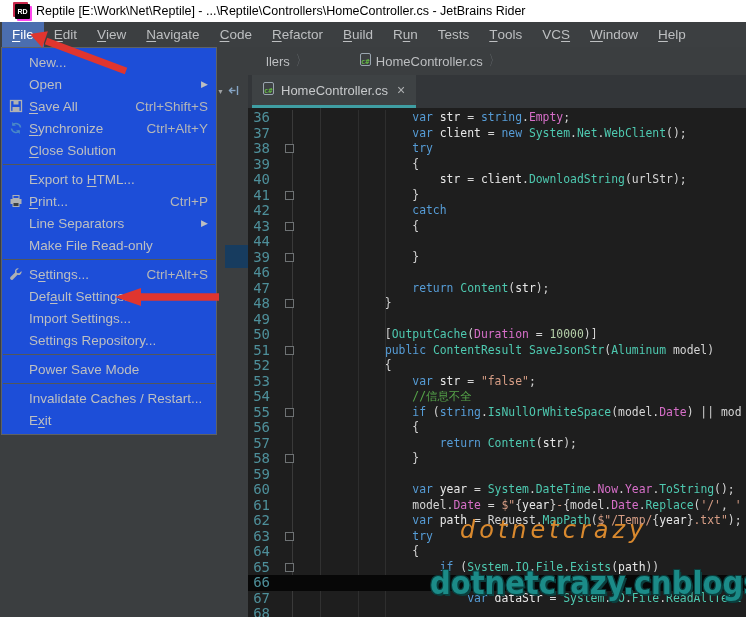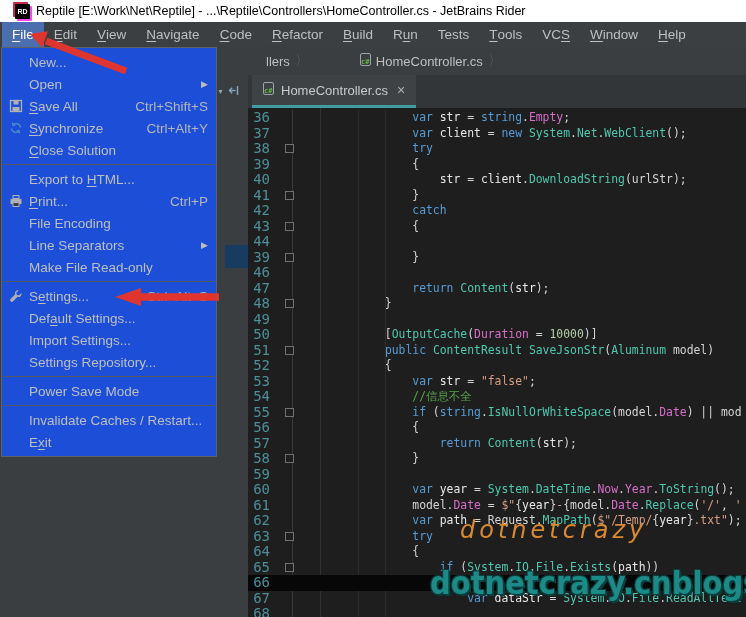--- a/index.html
+++ b/index.html
@@ -242,25 +242,20 @@
           <rect x="1.5" y="5" width="11" height="5" fill="#AFB1B3"></rect>
           <rect x="4" y="8.5" width="6" height="4" fill="#3D4042" stroke="#AFB1B3"></rect>
         </svg>
       </span>
       <span class="mi-label"><u>P</u>rint...</span>
       <span class="mi-spacer"></span>
       <span class="mi-shortcut">Ctrl+P</span>
     </div>
     <div class="menu-row">
       <span class="mi-icon"></span>
-      <span class="mi-label">File Encoding</span>
-      <span class="mi-spacer"></span>
-    </div>
-    <div class="menu-row">
-      <span class="mi-icon"></span>
       <span class="mi-label">Line Separators</span>
       <span class="mi-spacer"></span>
       <span class="mi-sub">▶</span>
     </div>
     <div class="menu-row">
       <span class="mi-icon"></span>
       <span class="mi-label">Make File Read-only</span>
       <span class="mi-spacer"></span>
     </div>
     <div class="menu-sep"></div>

